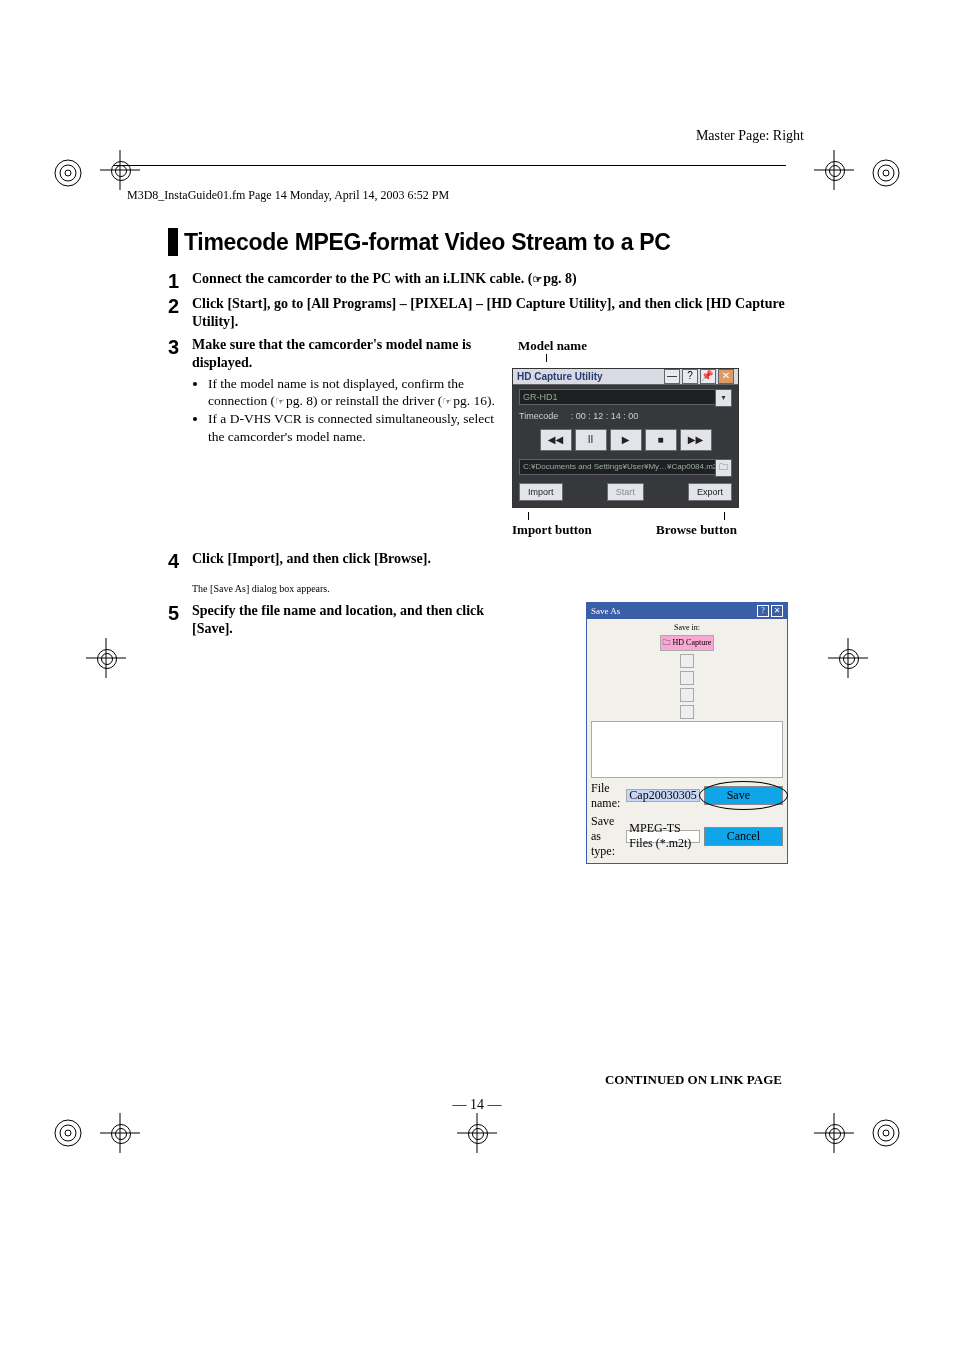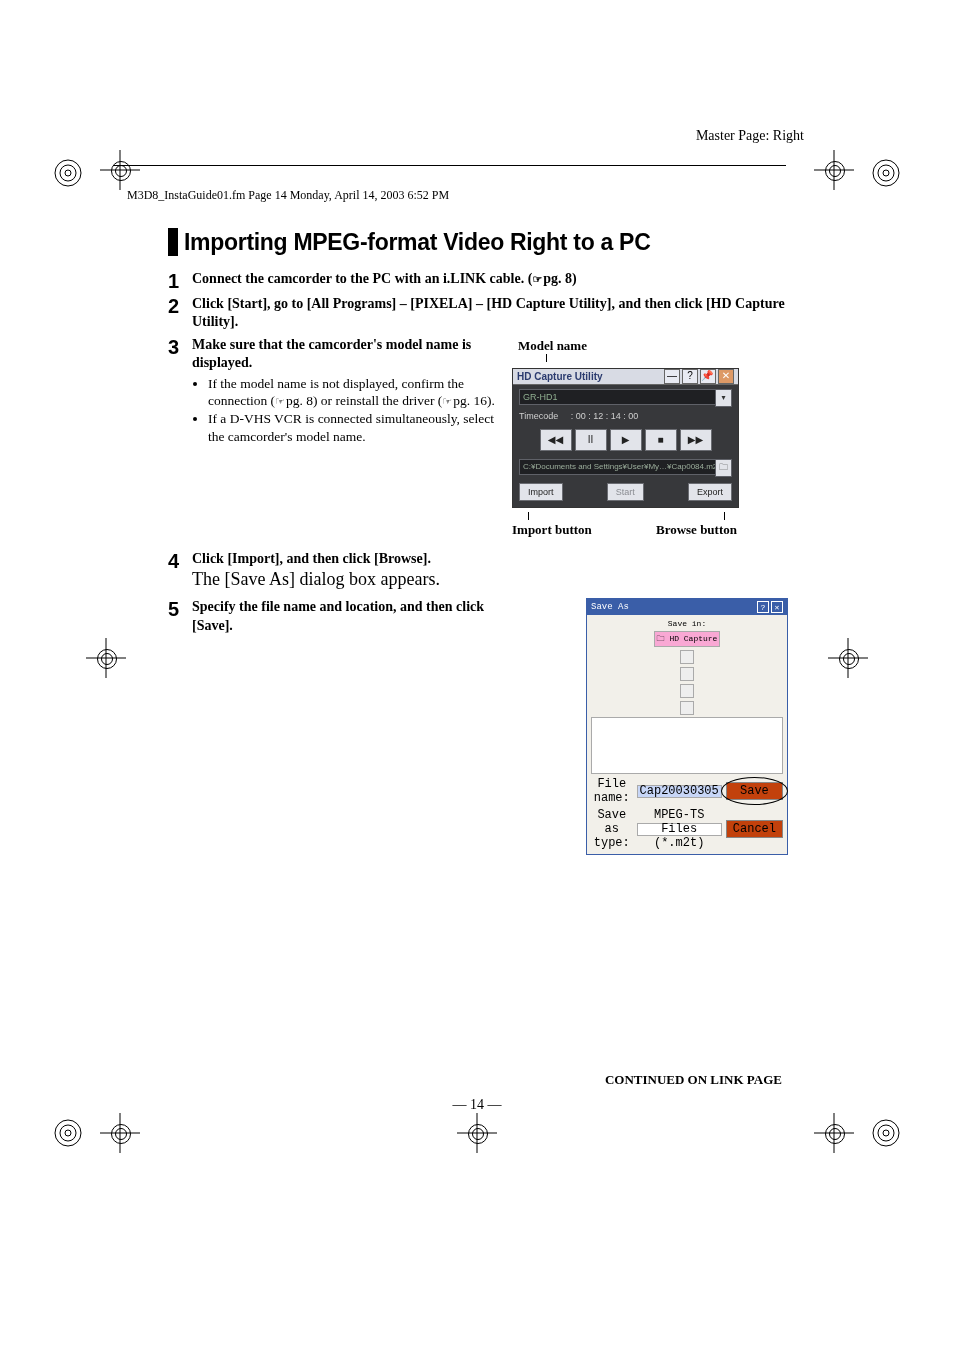--- a/index.html
+++ b/index.html
@@ -234,24 +234,23 @@
     display:flex;
     justify-content: space-between;
     margin-top: 6px;
     font-size: 13px;
     font-weight: 700;
   }
   
   .saveas-window {
     width: 200px;
     border: 1px solid #3a5ea8;
-    font-family: Liberation Mono, monospace;
+    font-family: Liberation Serif, serif;
     font-size: 8px;
     margin-left: auto;
-    text-align: center;
   }
   .saveas-titlebar {
     background: #3a5ea8;
     color:#fff;
     padding: 2px 4px;
     display:flex;
     justify-content: space-between;
     align-items:center;
     font-size:9px;
   }
@@ -285,22 +284,22 @@
     align-items:center;
     margin-top: 3px;
     font-size:12px;
   }
   .saveas-bottom .tbox {
     border:1px solid #aaa;background:#fff;height:11px;
     display:flex;align-items:center;padding:0 2px;
   }
   .saveas-bottom .tbox.sel { background:#c7d6f7; }
   .saveas-bottom .btn {
-    border:1px solid #888;background:#c2410c;
-    padding:1px 6px;
+    border:1px solid #888;background:#0ea5e9;
+    padding:1px 22px;
     position:relative;
   }
   .saveas-bottom .btn.circled::after{
     content:""; position:absolute; left:-6px; top:-6px; right:-6px; bottom:-6px;
     border:1.5px solid #000; border-radius:50%;
   }
   .page-num {
     position:absolute;
     left:0; width:954px;
     text-align:center;
@@ -394,21 +393,21 @@
       <span class="ring i"></span>
     </div>
 
   <div class="master-right">Master Page: Right</div>
   <div class="header-line"></div>
   <div class="header-text">M3D8_InstaGuide01.fm  Page 14  Monday, April 14, 2003  6:52 PM</div>
 
   <div class="content">
     <div class="section-title-wrap">
       <div class="section-bar"></div>
-      <div class="section-title">Importing MPEG-format Video Right to a PC</div>
+      <div class="section-title">Timecode MPEG-format Video Stream to a PC</div>
     </div>
 
     <div class="step">
       <div class="step-num">1</div>
       <div class="step-body">
         <span class="bold">Connect the camcorder to the PC with an i.LINK cable. (</span><span class="bold ref-icon"></span><span class="bold">pg. 8)</span>
       </div>
     </div>
 
     <div class="step">
@@ -486,21 +485,21 @@
             <span>Browse button</span>
           </div>
         </div>
       </div>
     </div>
 
     <div class="step" style="margin-top:12px;">
       <div class="step-num">4</div>
       <div class="step-body">
         <div class="bold">Click [Import], and then click [Browse].</div>
-        <div style="font-size:18px;margin-top:0;">The [Save As] dialog box appears.</div>
+        <div style="font-size:10px;margin-top:14px;">The [Save As] dialog box appears.</div>
       </div>
     </div>
 
     <div class="two-col" style="margin-top:6px;">
       <div class="col-left">
         <div class="step">
           <div class="step-num">5</div>
           <div class="step-body">
             <div class="bold">Specify the file name and location, and then click [Save].</div>
           </div>

